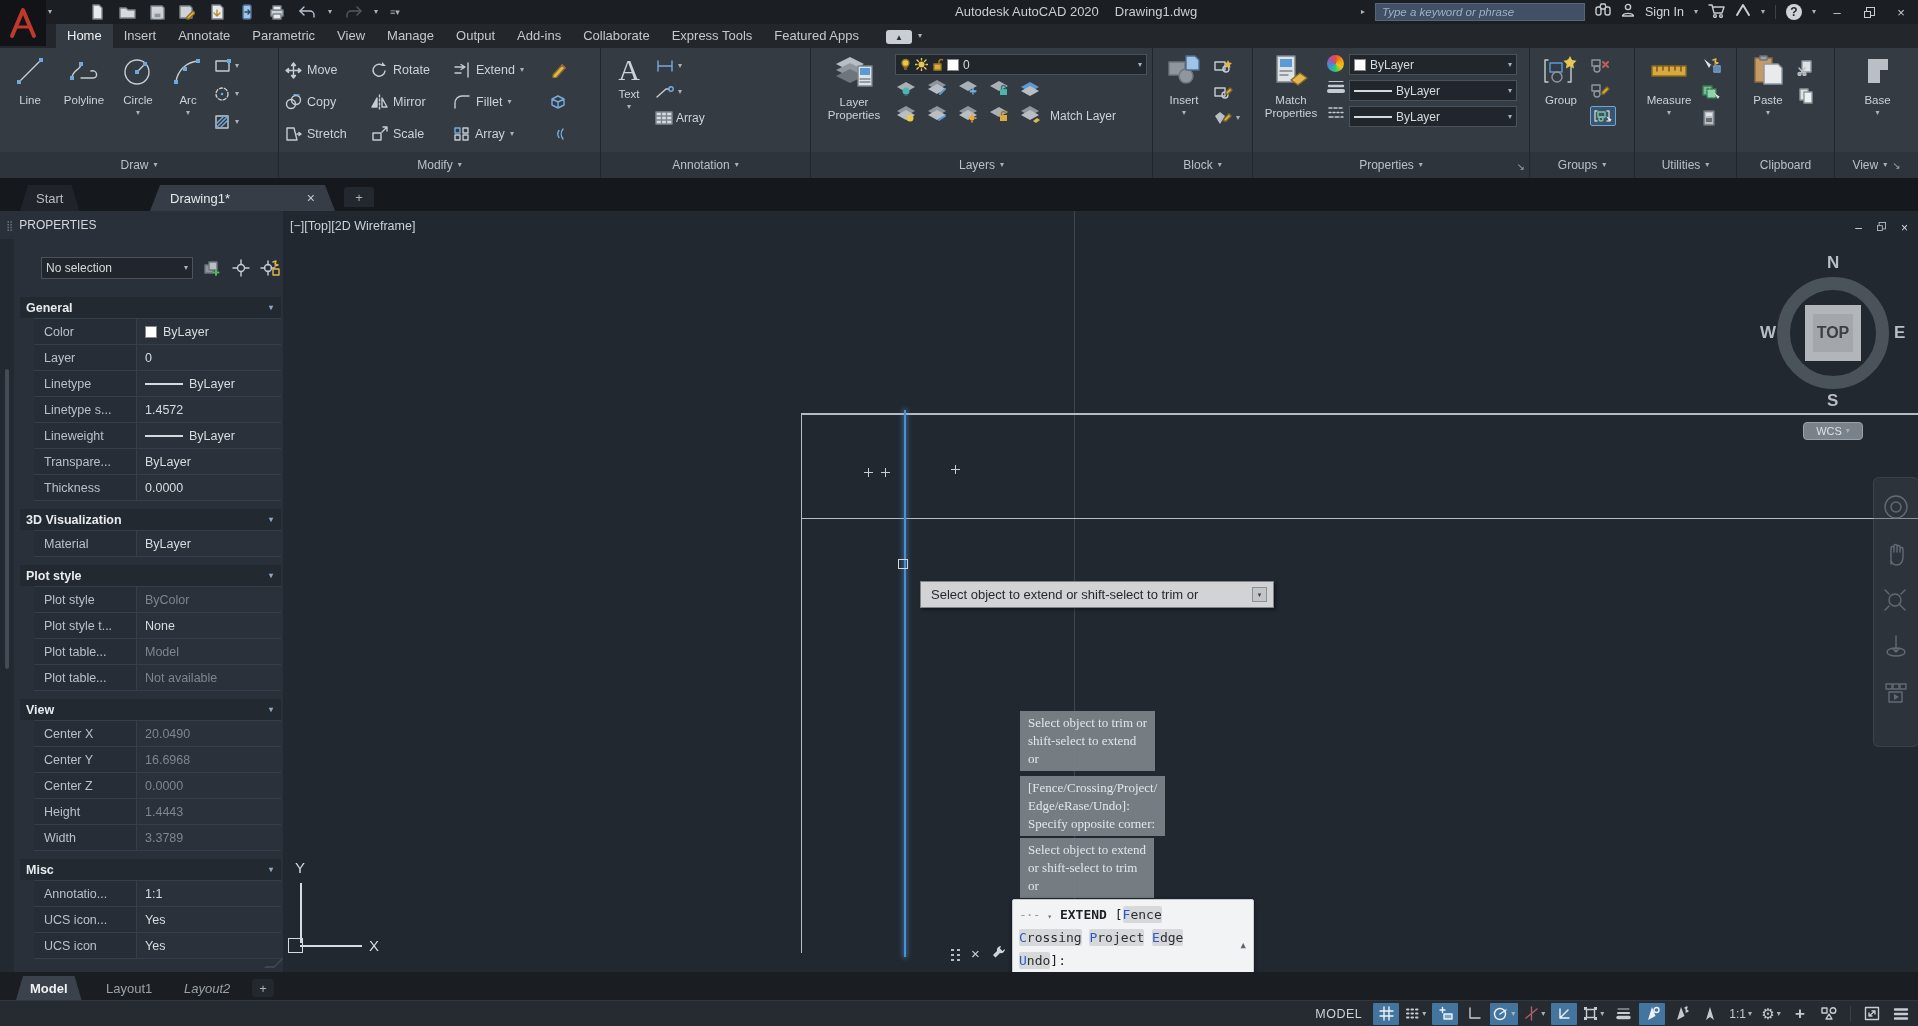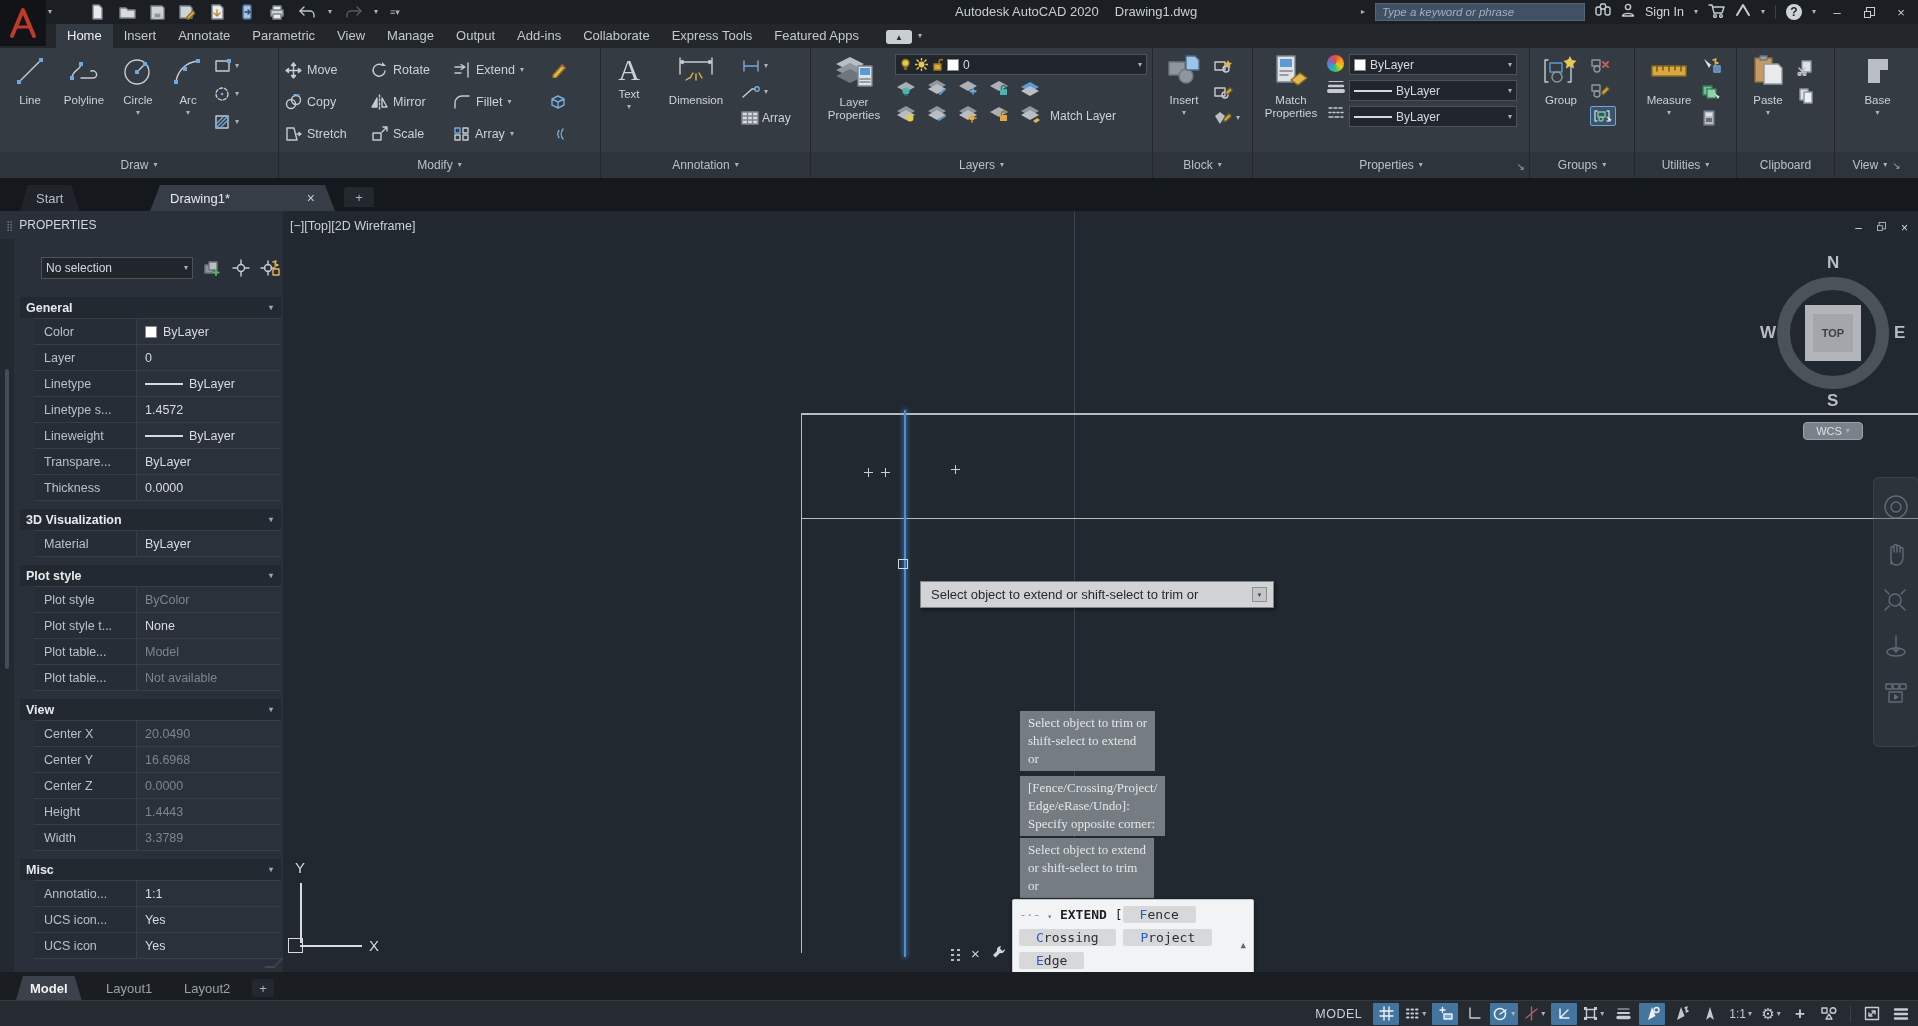--- a/index.html
+++ b/index.html
@@ -94,40 +94,40 @@
   .ucs-text{position:absolute;font-size:15px;color:#d7dbdf;}
   #ucs-box{position:absolute;width:15px;height:15px;border:1.5px solid #d7dbdf;}
   
   #viewcube{position:absolute;left:1475px;top:40px;width:150px;height:165px;}
   #vc-ring{position:absolute;left:19px;top:26px;width:112px;height:112px;border-radius:50%;
     border:13px solid rgba(125,133,143,.45);}
   .vc-letter{position:absolute;font-size:17px;font-weight:bold;color:#b9bec4;}
   #vc-top{position:absolute;left:47px;top:54px;width:56px;height:56px;background:#b2b5b9;
     display:flex;align-items:center;justify-content:center;}
   #vc-top-inner{width:40px;height:38px;background:#a3a6aa;display:flex;align-items:center;justify-content:center;
-    font-size:11px;font-weight:bold;color:#3c4045;}
+    font-size:16px;font-weight:bold;color:#3c4045;}
   #wcs{position:absolute;left:45px;top:171px;width:60px;height:18px;background:#79818a;border:1px solid #9aa1a9;
     border-radius:4px;display:flex;align-items:center;justify-content:center;gap:4px;font-size:11px;color:#dde0e3;}
   
   #navbar{position:absolute;left:1590px;top:266px;width:46px;height:270px;background:rgba(62,70,80,.38);
     border:1px solid rgba(255,255,255,.07);border-radius:6px;display:flex;flex-direction:column;
     align-items:center;gap:16px;padding-top:14px;}
   #navbar svg{stroke:#6f7984;opacity:.8;}
   
   #cursor-tip{position:absolute;left:637px;top:370px;width:354px;height:27px;background:#d2d3d5;
     border:1px solid #7e848a;display:flex;align-items:center;font-size:13px;color:#26292c;padding:0 6px 0 10px;
     box-shadow:2px 2px 3px rgba(0,0,0,.4);}
   #tip-icon{margin-left:auto;width:15px;height:15px;background:#c3c6c9;border:1px solid #8b9095;
     display:flex;align-items:center;justify-content:center;font-size:7px;color:#3a3e43;}
   .hist{position:absolute;background:rgba(125,132,138,.92);color:#e3e6e9;
     font-family:Liberation Serif, serif;font-size:13px;line-height:18px;padding:3px 8px;white-space:pre;}
   #cmdbox{position:absolute;left:729px;top:688px;width:242px;height:78px;background:#f2f3f5;
     border:1px solid #c7cbd0;border-radius:2px;box-shadow:0 1px 4px rgba(0,0,0,.5);
     font-family:"DejaVu Sans Mono",monospace;font-size:13px;color:#1e2124;padding:3px 6px;line-height:23px;}
-  .pill{display:inline-block;background:#d7d8da;border-radius:2px;padding:0 17px;color:#2b2e33;line-height:17px;}
+  .pill{display:inline-block;background:#d7d8da;border-radius:2px;padding:0 0;color:#2b2e33;line-height:17px;}
   .pill::first-letter{color:#2d59c8;}
   #cmd-verb{font-weight:bold;}
   #cmd-hist-icon{color:#9aa0a6;letter-spacing:-1px;}
   #cmd-caret{position:absolute;right:7px;top:34px;font-size:9px;color:#5e666e;}
   #cmd-side{position:absolute;left:668px;top:733px;display:flex;align-items:center;gap:11px;color:#cfd4d9;}
   #cmd-grip{width:9px;height:15px;background:
     repeating-linear-gradient(0deg,#b7bcc2 0 2px,transparent 2px 5px),
     repeating-linear-gradient(0deg,#b7bcc2 0 2px,transparent 2px 5px);
     background-size:3px 100%,3px 100%;background-position:0 0,6px 0;background-repeat:no-repeat;}
   
@@ -434,27 +434,20 @@
         <span class="caret">▾</span>
       </div>
   </div>
 
   <div class="panel" style="width:210px;">
     <div class="pbody">
       <div class="bigbtn" style="width:44px">
         <span style="font-size:30px;line-height:32px;color:#ccd2d8;font-family:'Liberation Serif',serif;">A</span>
         <span class="lbl">Text</span>
         <span class="caret">▾</span>
-      </div>
-      <div class="bigbtn" style="width:82px">
-        <span><svg width="40" height="34" viewBox="0 0 40 34">
-              <path d="M4 4v16M36 4v16M4 8h32M4 8l3-1.5v3zM36 8l-3-1.5v3z" fill="#c6ccd2"></path>
-              <path d="M14 24l3-5M20 26v-6M26 24l-3-5M10 26l5-3" stroke="#e3b64d"></path>
-            </svg></span>
-        <span class="lbl">Dimension</span>
       </div>
       <div class="smallcol" style="gap:6px">
         <div class="smallbtn">
             <svg width="20" height="14" viewBox="0 0 20 14">
               <path d="M3 2v10M17 2v10M3 7h14" stroke="#76abdc"></path>
             </svg>
             <span class="caret">▾</span>
           </div>
         <div class="smallbtn">
             <svg width="20" height="14" viewBox="0 0 20 14">
@@ -1099,21 +1092,21 @@
     <span class="pill">Project</span>
     <span class="pill">Edge</span><br>
     <span class="pill">Undo</span><span>]:</span>
     <span id="cmd-caret">▲</span>
   </div>
 </div>
 
 <div id="layoutbar">
   <div class="ltab" id="ltab-model">Model</div>
   <div class="ltab" style="left:92px;">Layout1</div>
-  <div class="ltab" style="left:170px;">Layout2</div>
+  <div class="ltab" style="left:170px;font-style:italic;">Layout2</div>
   <div id="ltab-plus">+</div>
 </div>
 
 <div id="statusbar">
   <span id="sb-model">MODEL</span>
   <div class="sbtn on">
       <svg width="15" height="15" viewBox="0 0 15 15">
         <path d="M1 5h13M1 10h13M5 1v13M10 1v13"></path>
       </svg>
     </div>

